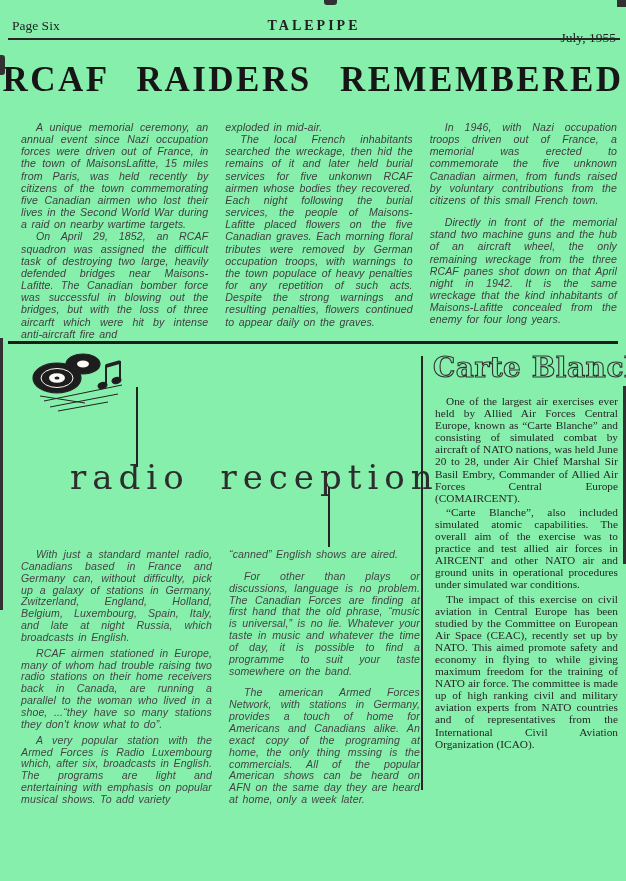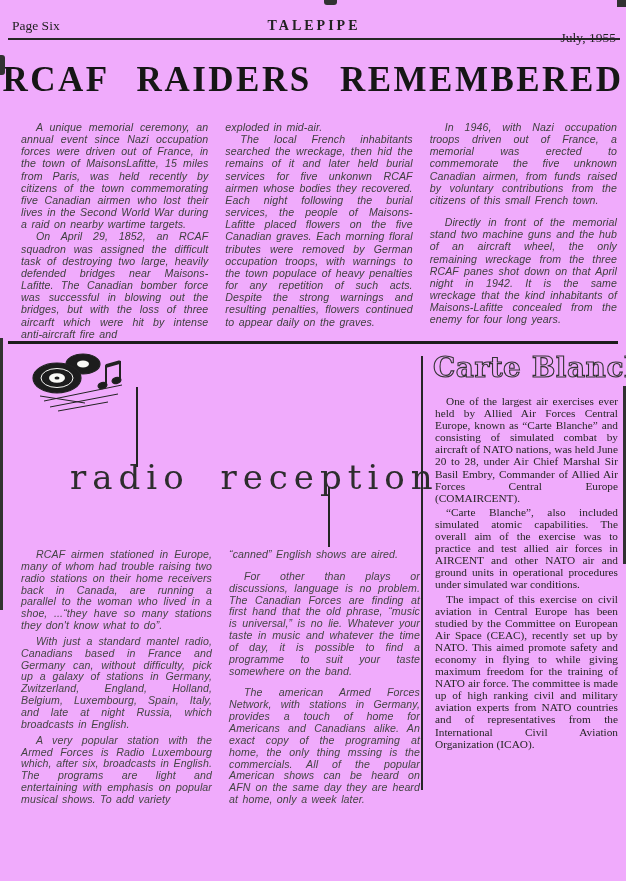--- a/index.html
+++ b/index.html
@@ -1,19 +1,19 @@
 <!DOCTYPE html>
 <html lang="en"><head>
 <meta charset="utf-8">
 <style>
   html,body { margin:0; padding:0; }
   body { background:#e9e9e5; font-family:"Liberation Sans", sans-serif; }
   .page {
     position:relative; width:626px; height:881px; margin:0 auto;
-    background:#f0abfc; overflow:hidden; color:#1f1f1f;
+    background:#86efac; overflow:hidden; color:#1f1f1f;
   }
 
   
   .masthead-row { position:absolute; top:18px; left:12px; right:10px; height:18px;
     font-family:"Liberation Serif", serif; font-size:13.5px; color:#222; }
   .mast-left  { position:absolute; left:0; top:0; }
   .mast-center{ position:absolute; left:0; right:0; text-align:center; top:0; letter-spacing:3px; font-weight:600; font-size:14px; }
   .mast-right { position:absolute; right:0; top:12px; }
   .rule { position:absolute; background:#262626; }
   .header-rule  { left:8px; right:6px; top:38px; height:1.6px; }
@@ -124,22 +124,22 @@
       <path d="M76 17 L90 13" stroke-width="3.5"></path>
     </g>
   </svg>
 
   <h2 class="radio-headline">
     <span>ra</span><span class="stroke-up">d</span><span>io rece</span><span class="stroke-down">p</span><span>tion</span>
   </h2>
 
   <section class="cols lower-cols">
     <div class="col sans-col gapped-sm">
+        <p>With just a standard mantel radio, Canadians based in France and Germany can, without difficulty, pick up a galaxy of stations in Germany, Zwitzerland, England, Holland, Belgium, Luxembourg, Spain, Italy, and late at night Russia, which broadcasts in English.</p>
         <p>RCAF airmen stationed in Europe, many of whom had trouble raising two radio stations on their home receivers back in Canada, are running a parallel to the woman who lived in a shoe, ...“they have so many stations they don't know what to do”.</p>
-        <p>With just a standard mantel radio, Canadians based in France and Germany can, without difficulty, pick up a galaxy of stations in Germany, Zwitzerland, England, Holland, Belgium, Luxembourg, Spain, Italy, and late at night Russia, which broadcasts in English.</p>
         <p>A very popular station with the Armed Forces is Radio Luxembourg which, after six, broadcasts in English. The programs are light and entertaining with emphasis on popular musical shows.  To add variety</p>
       </div>
     <div class="col sans-col continuation gapped">
         <p>“canned” English shows are aired.</p>
         <p>For other than plays or discussions, language is no problem.  The Canadian Forces are finding at first hand that the old phrase, “music is universal,” is no lie.  Whatever your taste in music and whatever the time of day, it is possible to find a programme to suit your taste somewhere on the band.</p>
         <p>The american Armed Forces Network, with stations in Germany, provides a touch of home for Americans and Canadians alike.  An exact copy of the programing at home, the only thing mssing is the commercials. All of the popular American shows can be heard on AFN on the same day they are heard at home, only a week later.</p>
       </div>
   </section>
 
   <div class="rule v-rule"></div>

